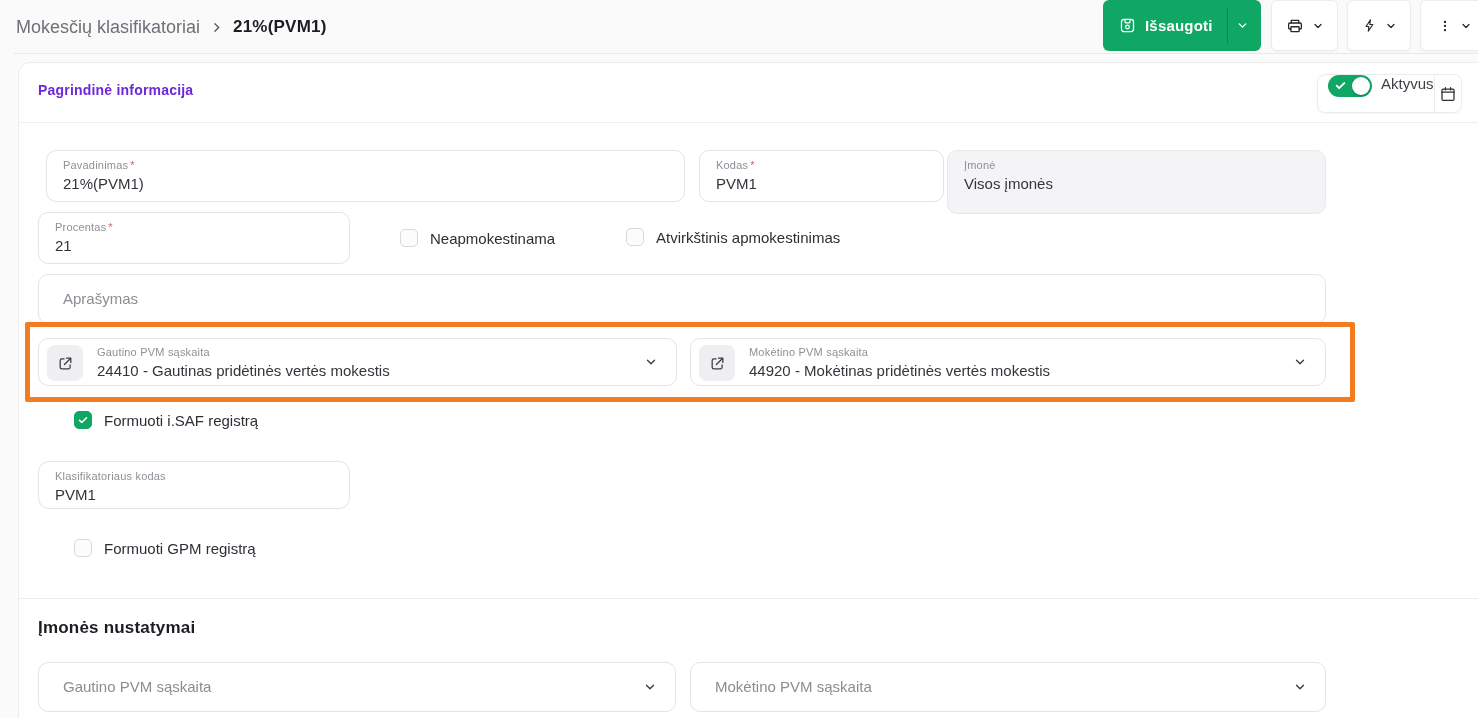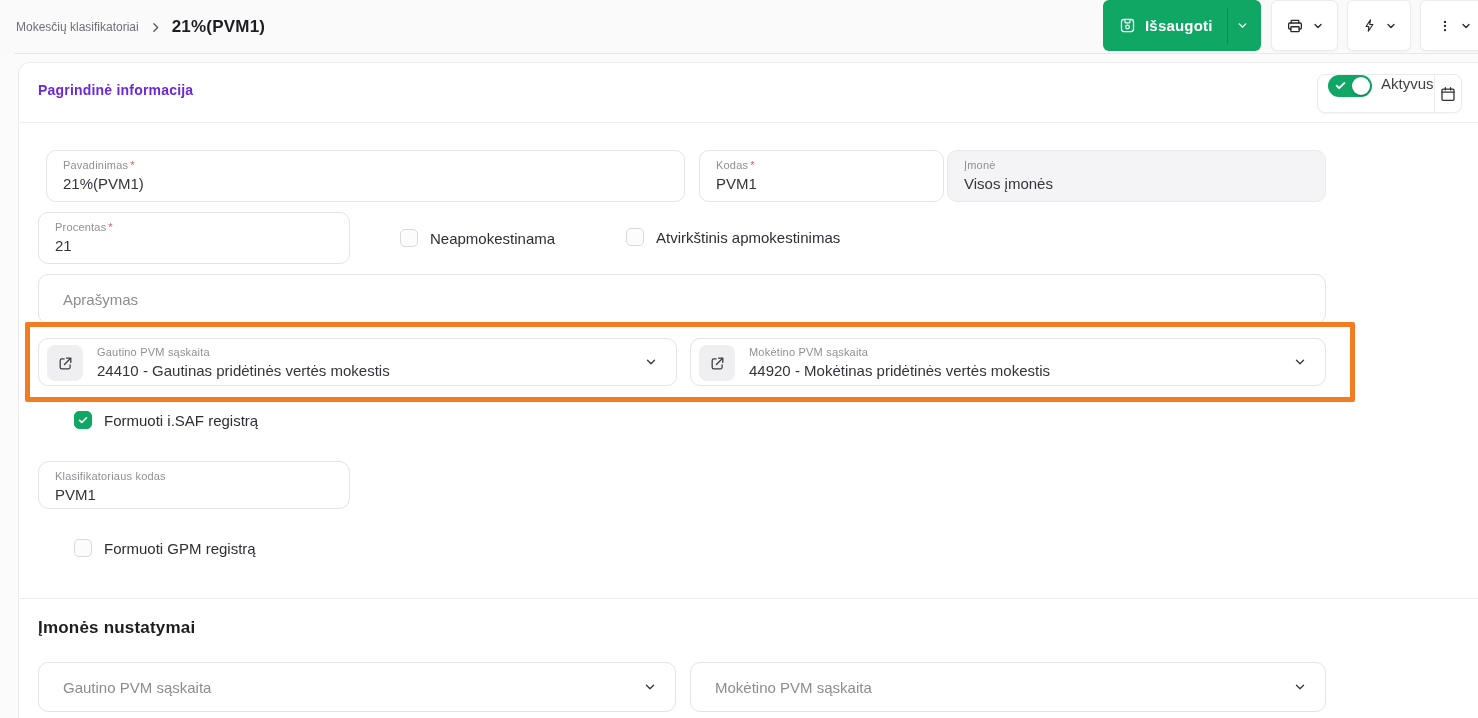--- a/index.html
+++ b/index.html
@@ -4,21 +4,21 @@
 <style>
   * { margin:0; padding:0; box-sizing:border-box; }
   html,body { width:1478px; height:718px; overflow:hidden; }
   body { font-family:"Liberation Sans", sans-serif; background:#fbfbfb; color:#1e1e24; }
   .screen { position:relative; width:1478px; height:718px; overflow:hidden; }
 
   
   .topbar { position:absolute; left:0; top:0; width:1478px; height:54px; background:#fafafa; }
   .topbar-border { position:absolute; left:14px; top:53px; width:1464px; height:1px; background:#e9e9ec; }
   .breadcrumb { position:absolute; left:16px; top:0; height:54px; display:flex; align-items:center; gap:10px; }
-  .crumb-parent { font-size:12px; color:#6f6f78; cursor:pointer; }
+  .crumb-parent { font-size:18px; color:#6f6f78; cursor:pointer; }
   .crumb-sep { display:flex; align-items:center; color:#55555e; }
   .crumb-current { font-size:17px; font-weight:700; color:#1c1c22; letter-spacing:.2px; }
   .btn { height:51px; border-radius:6px; display:flex; align-items:center; cursor:pointer; }
   .btn-save { position:absolute; left:1103px; top:0; width:158px; background:var(--green); color:#fff; }
   .btn-save .save-main { display:flex; align-items:center; gap:9px; padding:0 14px 0 16px; height:100%; }
   .btn-save .save-label { font-size:15px; font-weight:600; letter-spacing:.2px; }
   .btn-save .split-divider { width:1px; height:36px; background:rgba(0,0,0,.18); }
   .btn-save .save-caret { width:29px; height:100%; display:flex; align-items:center; justify-content:center; }
   .btn-light { background:#fff; border:1px solid #ececef; box-shadow:0 1px 2px rgba(0,0,0,.04); justify-content:center; gap:8px; color:#26262c; position:absolute; top:0; }
   .btn-print { left:1271px; width:67px; }
@@ -37,21 +37,21 @@
   .status-label { font-size:15px; color:#3f3f47; margin-left:9px; flex:1; }
   .status-divider { width:1px; height:39px; background:#ececef; }
   .cal-btn { width:36px; height:100%; display:flex; align-items:center; justify-content:center; cursor:pointer; }
 
   
   .field { position:absolute; background:#fff; border:1px solid #e4e4e8; border-radius:10px; padding:8px 16px 0 16px; cursor:text; }
   .field .flabel { font-size:11px; color:#8f8f97; letter-spacing:.2px; white-space:nowrap; }
   .field .req { color:#e25c5c; margin-left:2px; }
   .field .fvalue { font-size:15px; color:#34343c; margin-top:4px; white-space:nowrap; }
   .field.disabled { background:#f4f4f6; border-color:#e9e9ec; cursor:default; }
-  .placeholder-field { position:absolute; background:#fff; border:1px solid #e4e4e8; border-radius:10px; display:flex; align-items:center; padding:8px 24px; cursor:text; }
+  .placeholder-field { position:absolute; background:#fff; border:1px solid #e4e4e8; border-radius:10px; display:flex; align-items:flex-end; padding:16px 24px; cursor:text; }
   .placeholder-text { font-size:15px; color:#8c8c94; }
 
   .chk-row { position:absolute; display:flex; align-items:center; gap:12px; cursor:pointer;padding-left:36px; }
   .cb { width:18px; height:18px; border-radius:5px; border:1.5px solid #d8d8de; background:#fcfcfd; flex:0 0 auto; }
   .cb.checked { background:var(--green); border-color:var(--green); display:flex; align-items:center; justify-content:center; }
   .chk-label { font-size:15px; color:#2e2e36; white-space:nowrap; }
 
   .highlight-box { position:absolute; left:25px; top:322px; width:1330px; height:80px; border:5px solid var(--orange); border-radius:2px; pointer-events:none; }
 
   .dd { position:absolute; background:#fff; border:1px solid #e4e4e8; border-radius:10px; cursor:pointer; }
@@ -177,21 +177,21 @@
   <div class="field" style="left:38px; top:150px; width:639px; height:52px;margin-left:8px;">
     <div class="flabel"><span>Pavadinimas</span><span class="req">*</span></div>
     <div class="fvalue">21%(PVM1)</div>
   </div>
 
   <div class="field" style="left:691px; top:150px; width:245px; height:52px;margin-left:8px;">
     <div class="flabel"><span>Kodas</span><span class="req">*</span></div>
     <div class="fvalue">PVM1</div>
   </div>
 
-  <div class="field disabled" style="left:947px; top:150px; width:379px; height:52px;">
+  <div class="field disabled" style="left:947px; top:150px; width:379px; height:64px;">
     <div class="flabel"><span>Įmonė</span></div>
     <div class="fvalue">Visos įmonės</div>
   </div>
 
   <div class="field" style="left:38px; top:212px; width:312px; height:52px;">
     <div class="flabel"><span>Procentas</span><span class="req">*</span></div>
     <div class="fvalue">21</div>
   </div>
 
   <div class="chk-row" style="left:364px; top:229px;">

